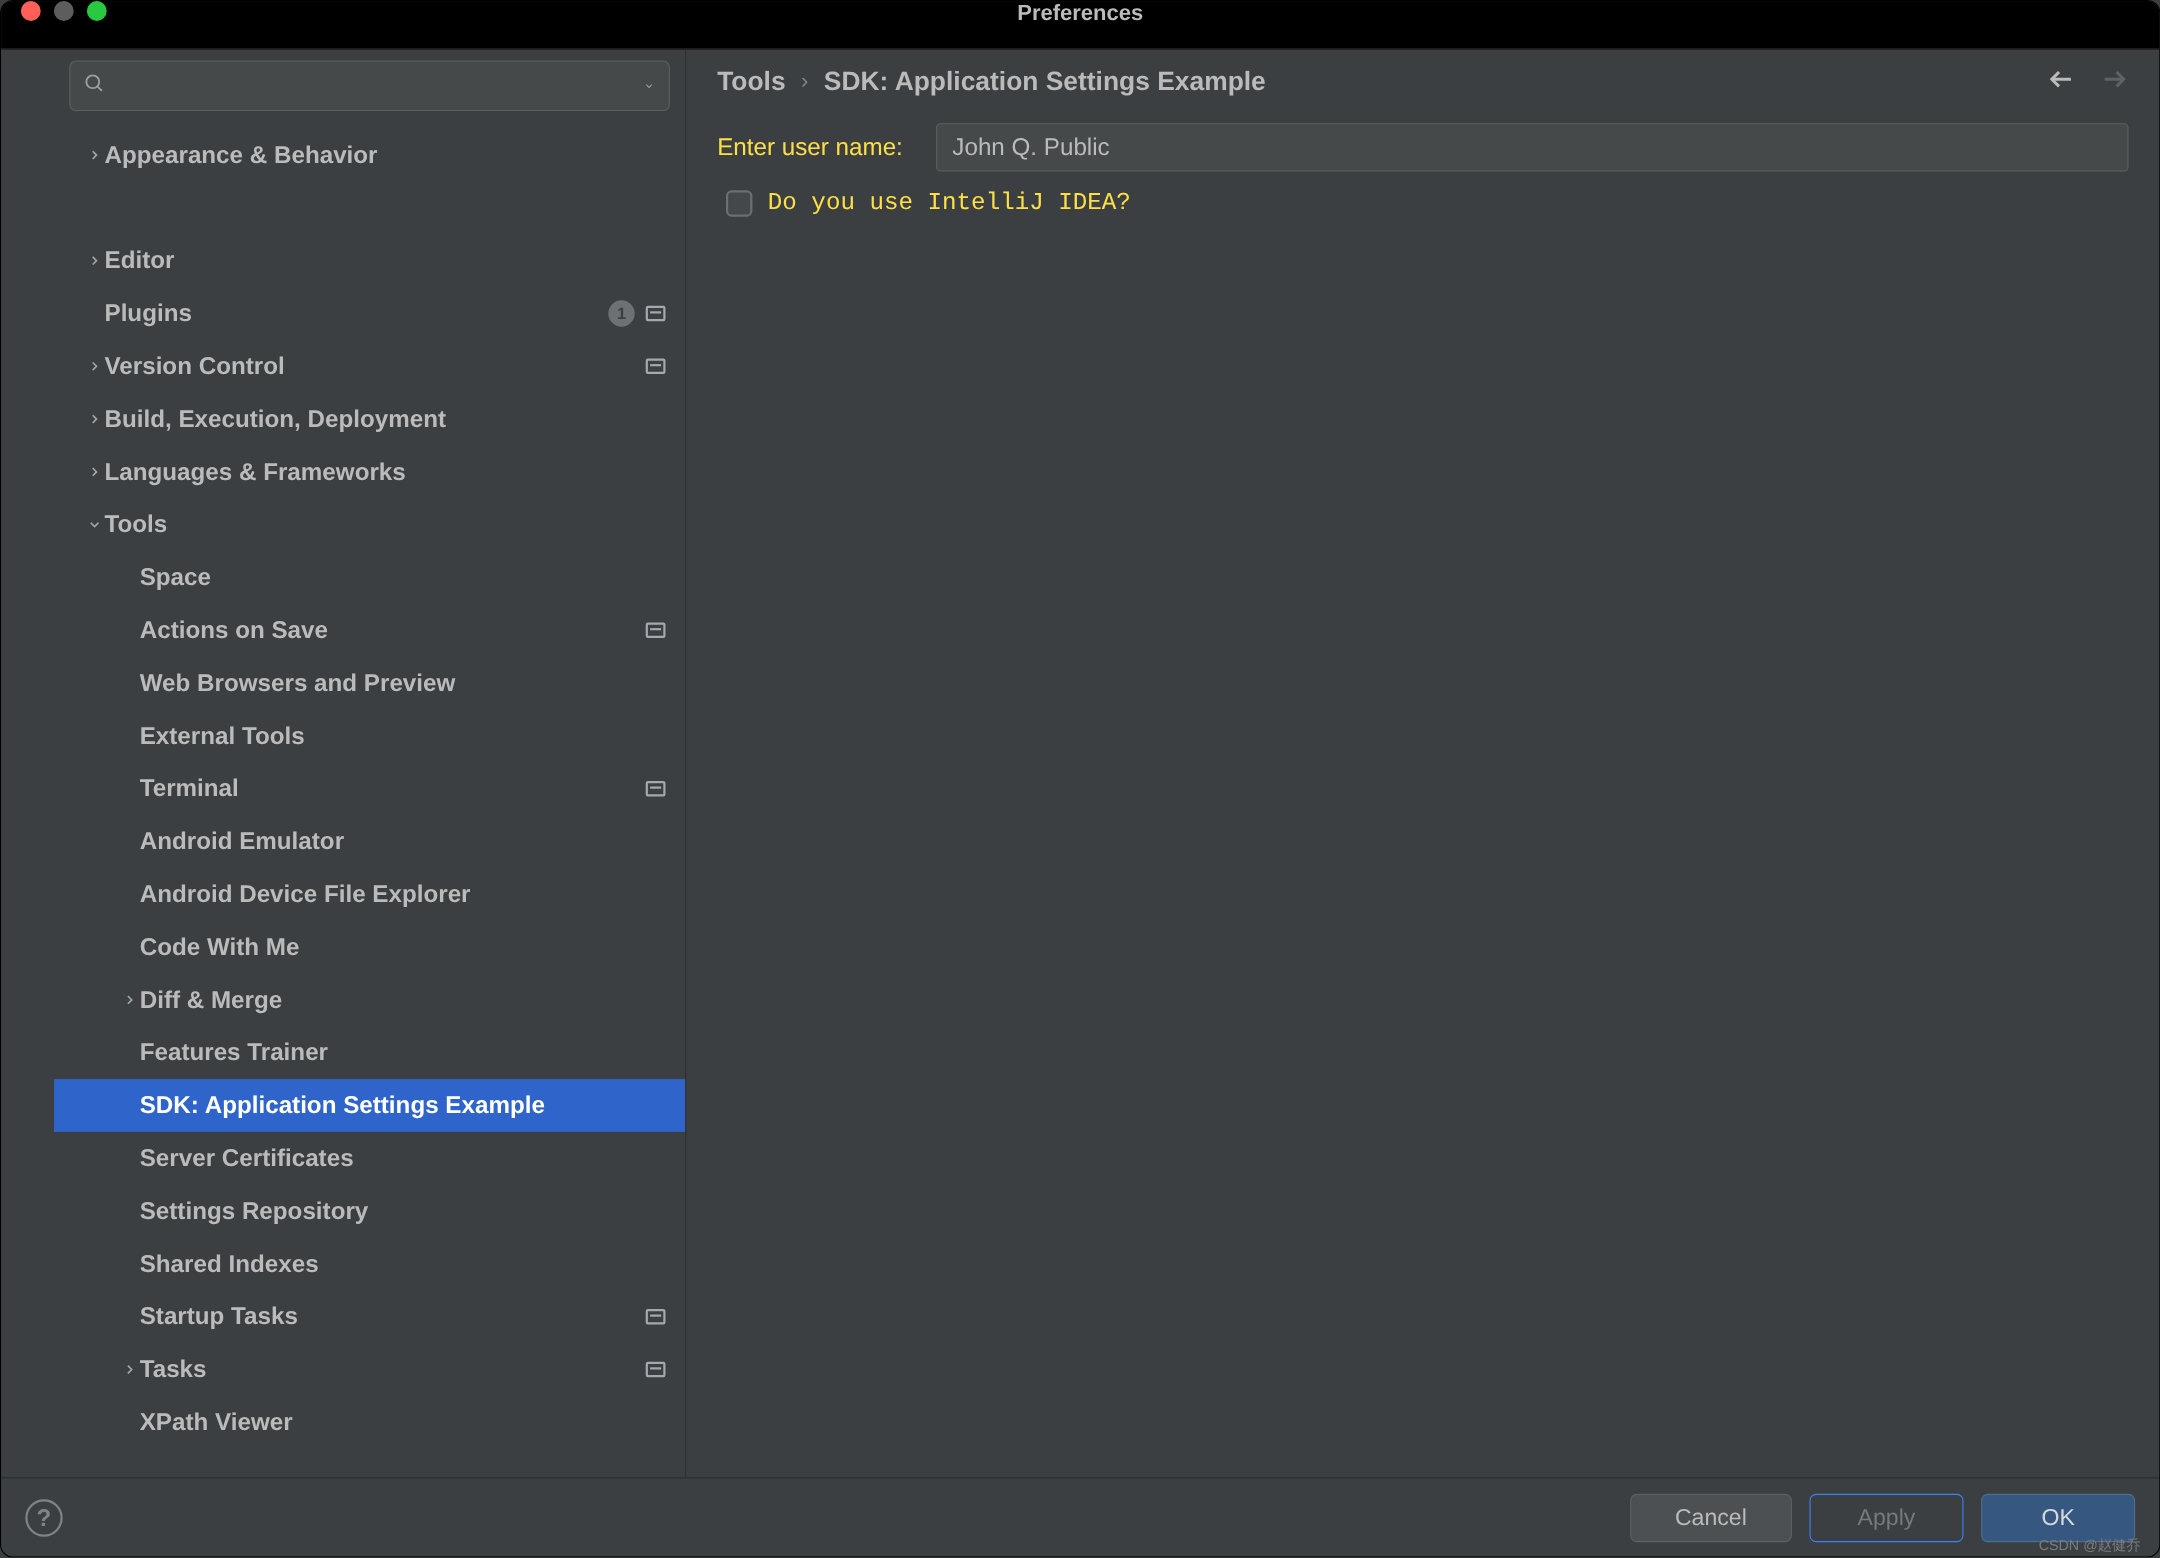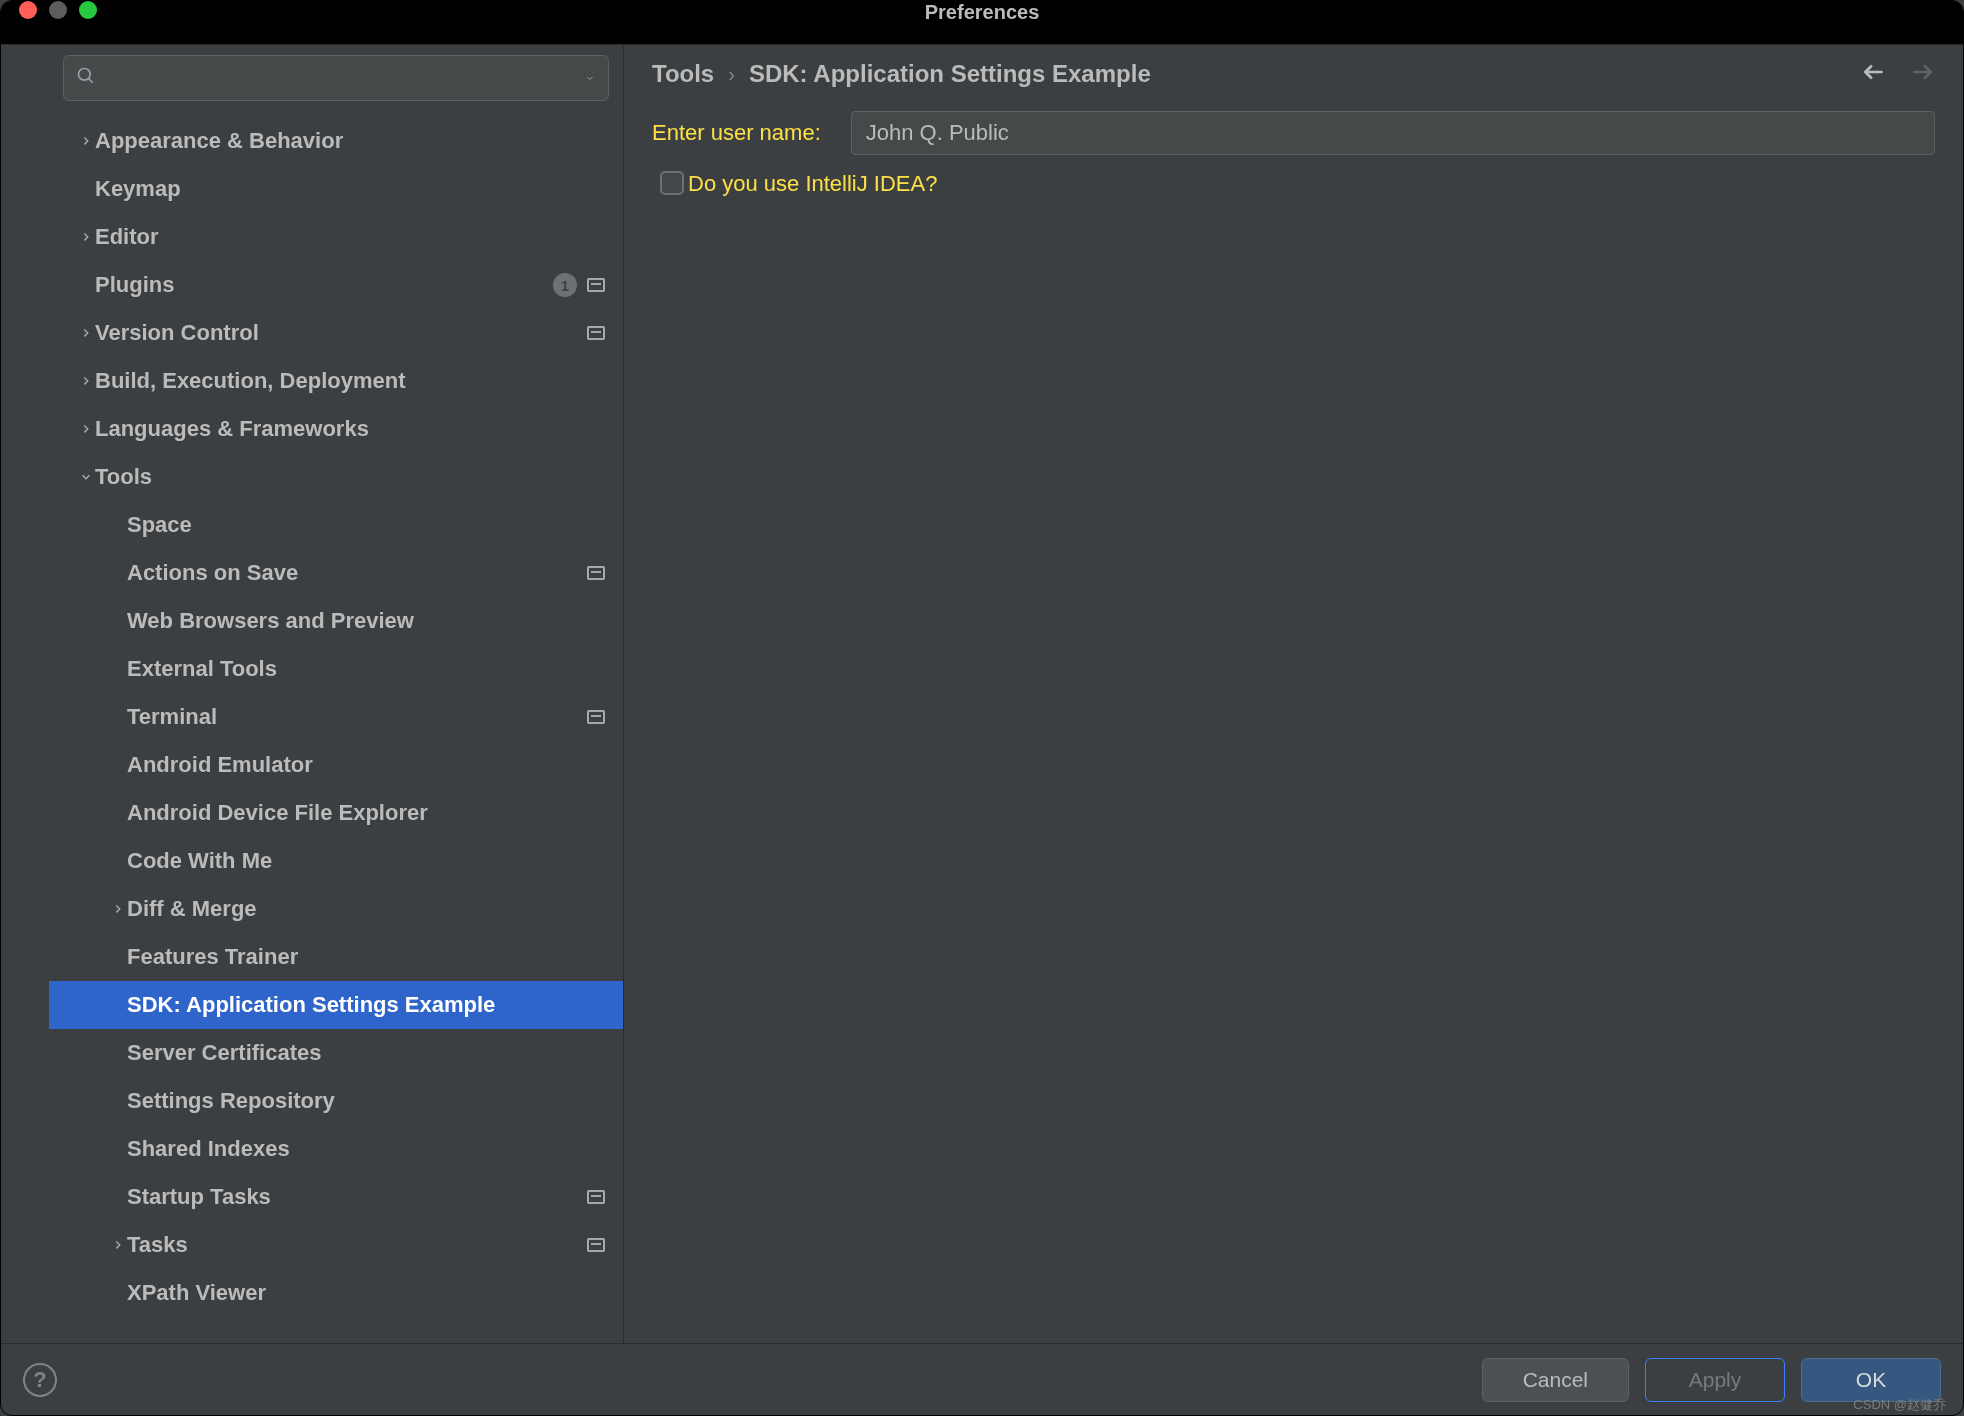--- a/index.html
+++ b/index.html
@@ -114,21 +114,21 @@
   .form-row { display: flex; align-items: center; margin-bottom: 16px; gap: 30px; }
   .form-label { font-size: 22px; color: #fde047; }
   .text-input {
     flex: 1; height: 44px;
     background: #45494a;
     border: 1px solid #5e6060;
     border-radius: 4px;
     color: #bbbbbb; font-size: 22px;
     padding: 0 14px; outline: none;
   }
-  .check-row { display: flex; align-items: flex-start; gap: 4px; padding-left: 8px; }
+  .check-row { display: flex; align-items: flex-end; gap: 14px; padding-left: 8px; font-family: Liberation Mono, monospace; }
   .checkbox {
     width: 24px; height: 24px;
     border: 2px solid #6b6f72; border-radius: 5px;
     background: #43494a;
   }
   
   .footer {
     height: 72px; border-top: 1px solid #2b2b2b;
     display: flex; align-items: center; padding: 0 22px;
     gap: 16px;
@@ -186,21 +186,20 @@
             <span class="chev">
               <svg viewBox="0 0 24 24">
                 <polyline points="9 6 15 12 9 18"></polyline>
               </svg>
             </span>
             <span class="label bold">Appearance &amp; Behavior</span>
             <span class="badges"></span>
           </div>
           <div class="item">
             <span class="chev"></span>
-            <span class="label bold">Keymap</span>
             <span class="badges"></span>
           </div>
           <div class="item">
             <span class="chev">
               <svg viewBox="0 0 24 24">
                 <polyline points="9 6 15 12 9 18"></polyline>
               </svg>
             </span>
             <span class="label bold">Editor</span>
             <span class="badges"></span>

